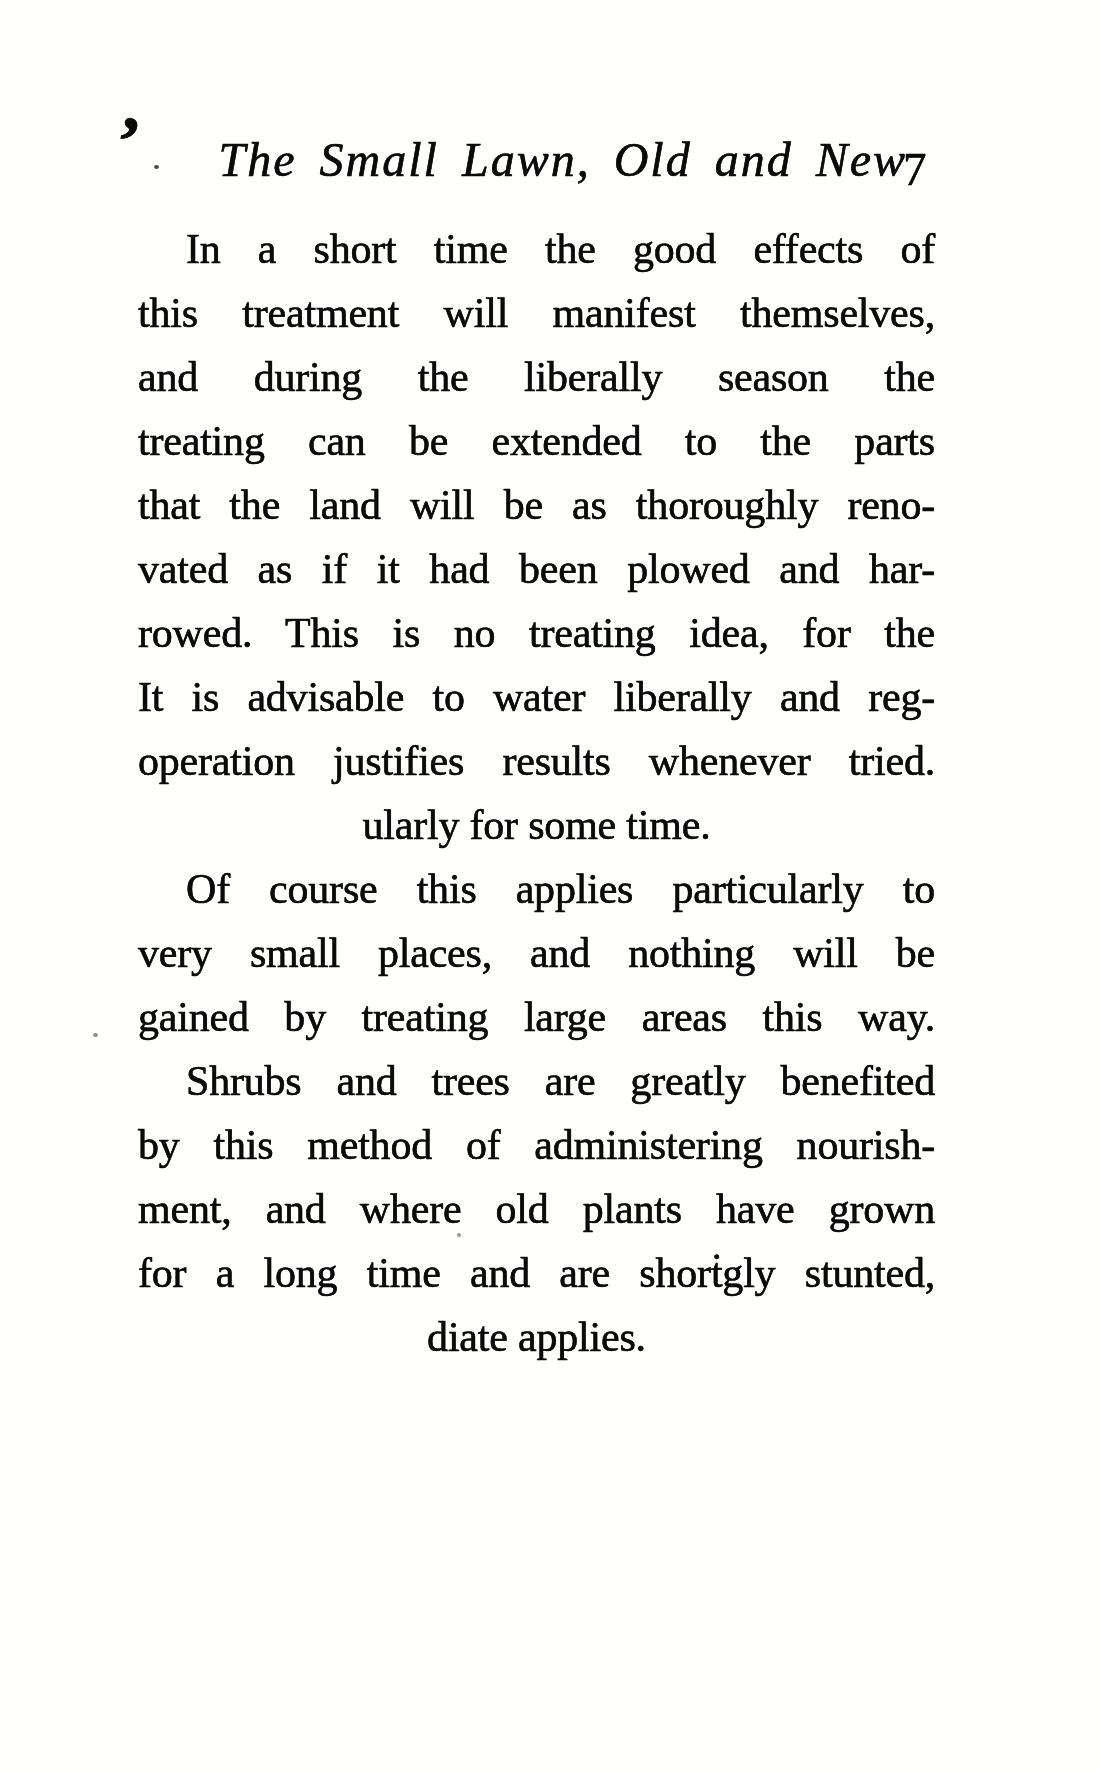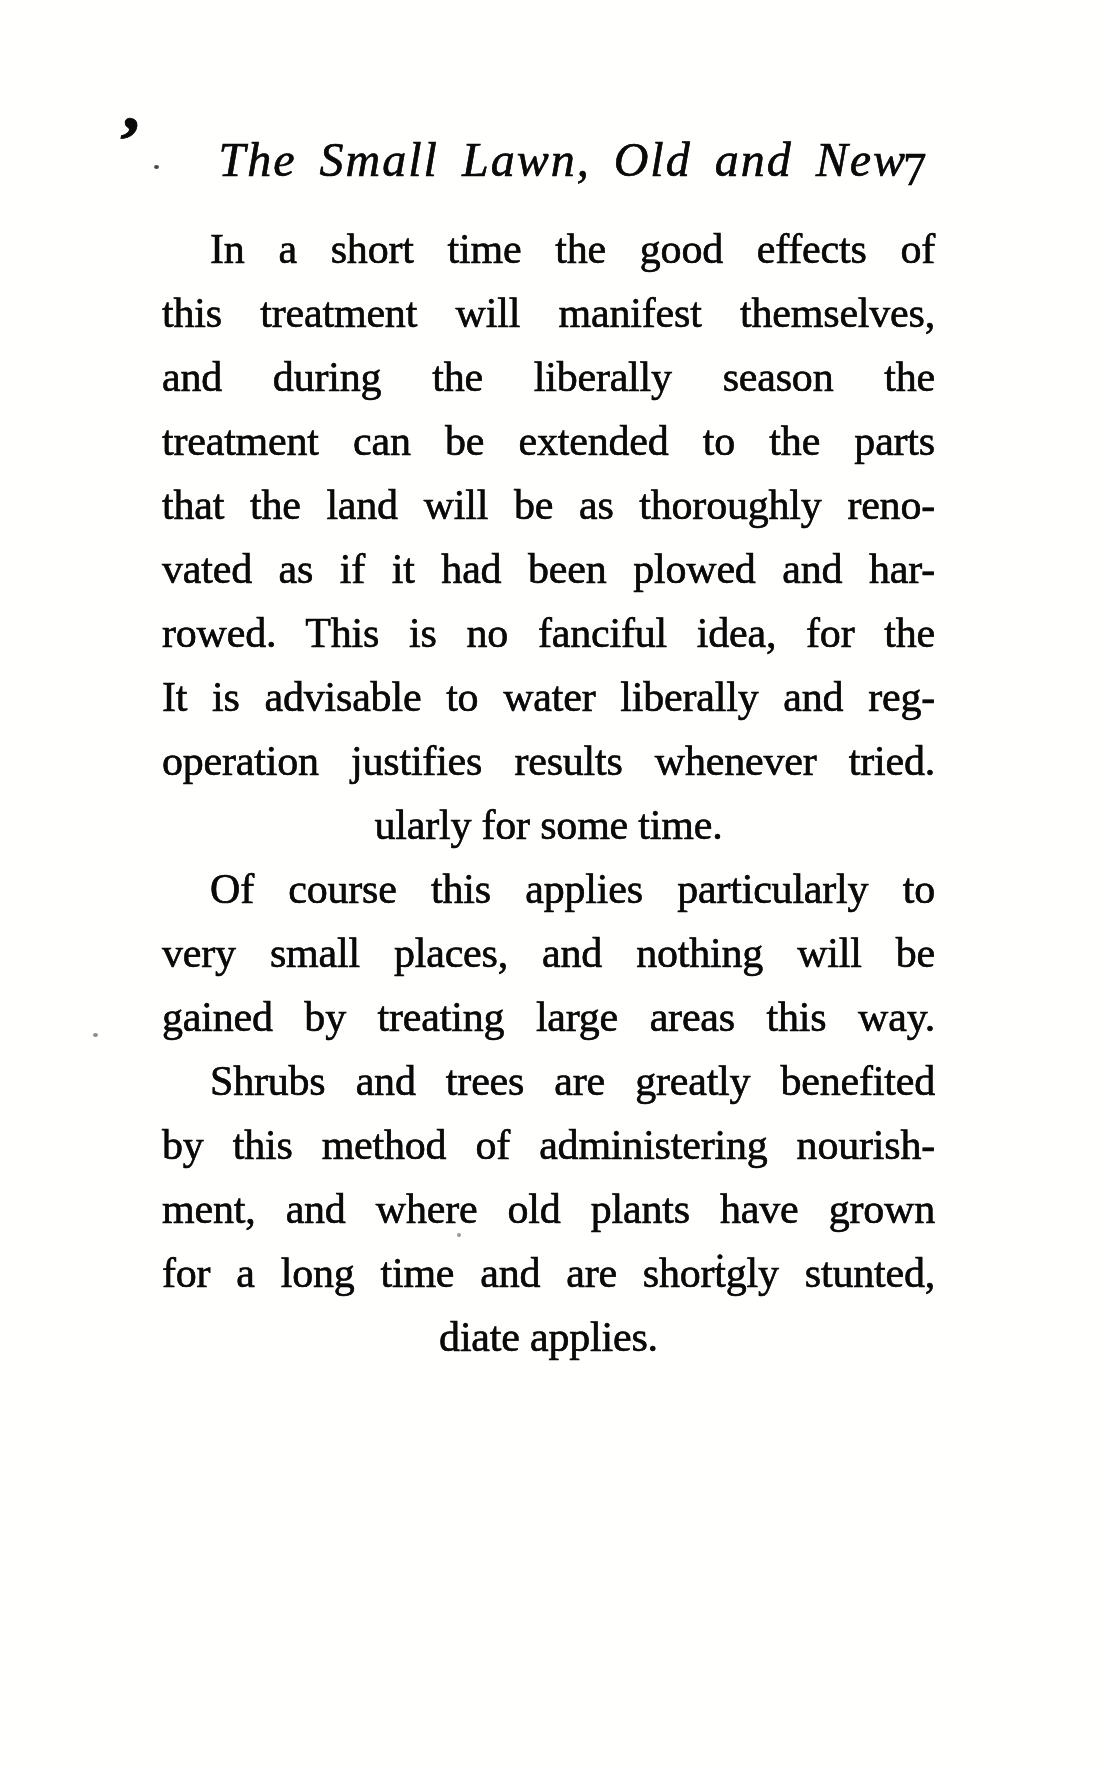--- a/index.html
+++ b/index.html
@@ -58,21 +58,20 @@
     left: 138px;
     top: 217px;
     width: 797px;
   }
   .line {
     font-size: 42px;
     line-height: 64px;
     height: 64px;
     letter-spacing: -0.2px;
     overflow: visible;
-    margin-left: 24px;
   }
   .jline {
     text-align: justify;
     text-align-last: justify;
   }
   .jlast {
     text-align: center;
   }
   .indent { padding-left: 48px; }
 
@@ -96,24 +95,24 @@
     <span class="title">The Small Lawn, Old and New</span>
   </div>
   <span class="page-num">7</span>
 
   <div class="body-text">
 
     <div>
       <div class="line jline indent">In a short time the good effects of</div>
       <div class="line jline">this treatment will manifest themselves,</div>
       <div class="line jline">and during the liberally season the</div>
-      <div class="line jline">treatment can be extended to the parts</div>
+      <div class="line jline">treating can be extended to the parts</div>
       <div class="line jline">that the land will be as thoroughly reno-</div>
       <div class="line jline">vated as if it had been plowed and har-</div>
-      <div class="line jline">rowed. This is no fanciful idea, for the</div>
+      <div class="line jline">rowed. This is no treating idea, for the</div>
       <div class="line jline">It is advisable to water liberally and reg-</div>
       <div class="line jline">operation justifies results whenever tried.</div>
       <div class="line jlast">ularly for some time.</div>
     </div>
 
     <div>
       <div class="line jline indent">Of course this applies particularly to</div>
       <div class="line jline">very small places, and nothing will be</div>
       <div class="line jline">gained by treating large areas this way.</div>
     </div>

